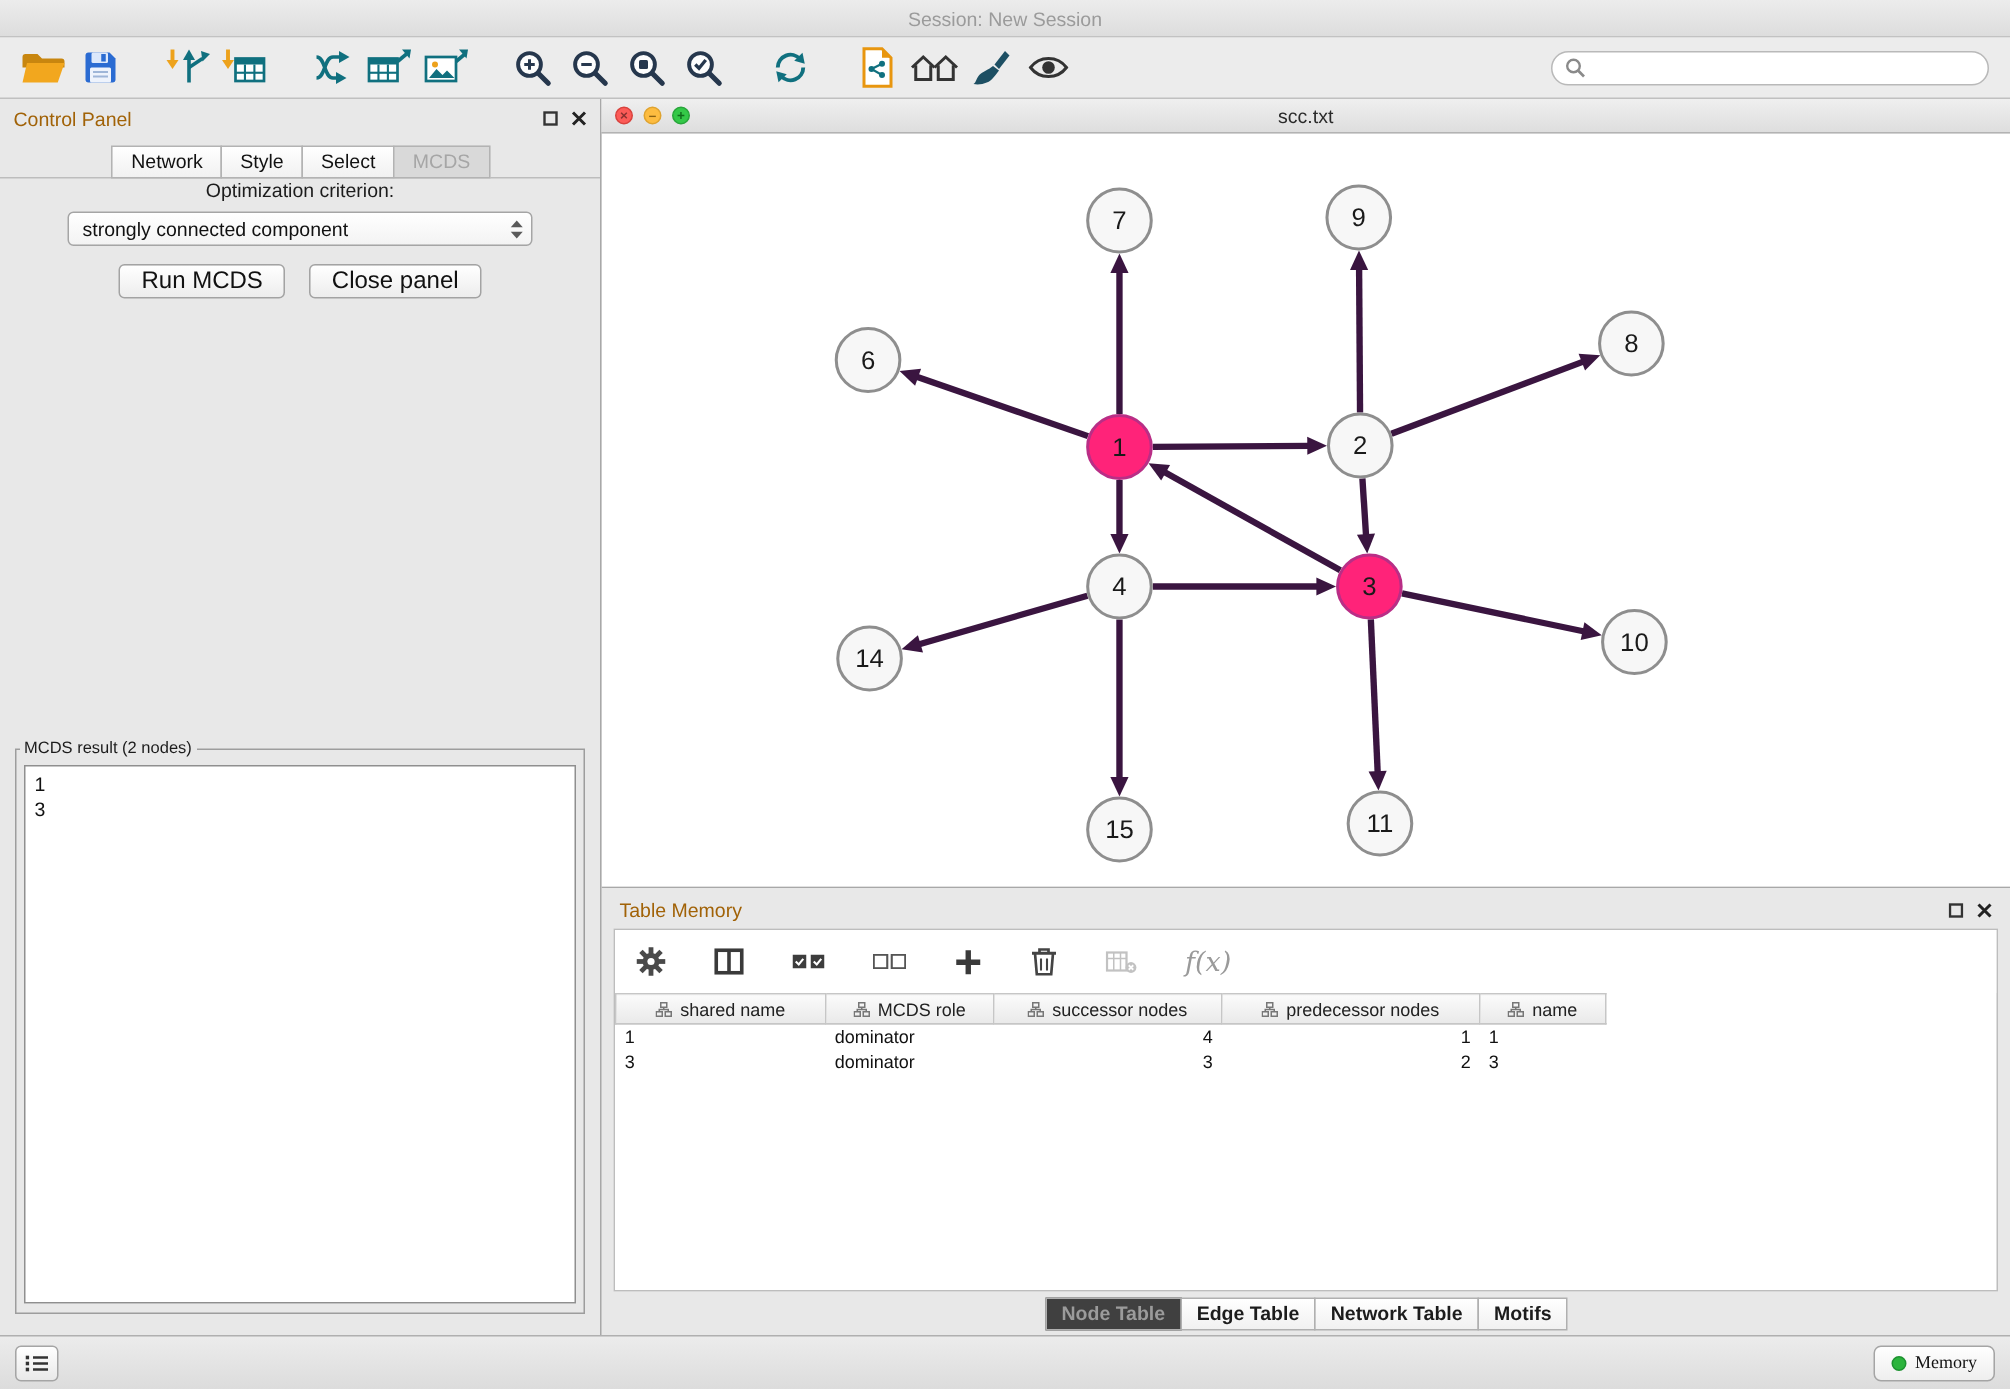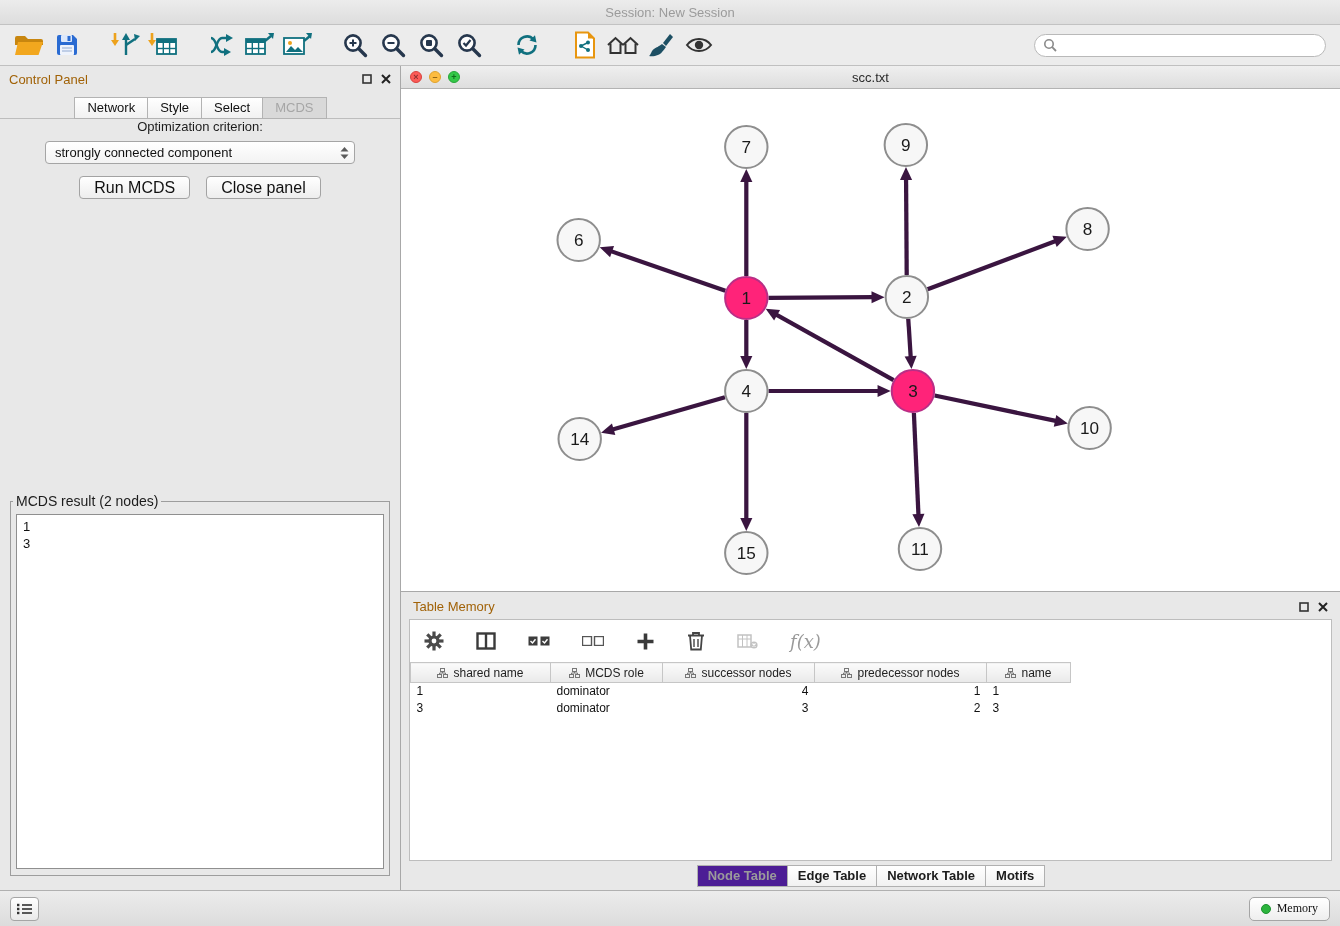--- a/index.html
+++ b/index.html
@@ -39,21 +39,21 @@
   .dropdown { width:310px; height:23px; margin:7px auto 0; background:linear-gradient(#ffffff,#f3f3f3);
               border:1px solid #a5a5a5; border-radius:4px; display:flex; align-items:center;
               padding:0 5px 0 9px; font-size:13px; color:#111; }
   .dropdown .dd-value { flex:1; }
   .btn-row { margin-top:12px; display:flex; justify-content:center; gap:16px; }
   .mac-btn { height:23px; padding:0 14px; font-size:16px; color:#111;
              background:linear-gradient(#ffffff,#ededed); border:1px solid #a3a3a3; border-radius:4px;
              font-family:"Liberation Sans", sans-serif; }
   .result-fieldset { position:absolute; left:10px; right:10px; top:427px; bottom:14px;
                      border:1px solid #9d9d9d; padding:0; }
-  .result-fieldset legend { font-size:14px; color:#1c1c1c; padding:0 3px; margin-left:2px; }
+  .result-fieldset legend { font-size:11px; color:#1c1c1c; padding:0 3px; margin-left:2px; }
   .result-list { position:absolute; top:5px; left:5px; right:5px; bottom:6px;
                  background:#fff; border:1px solid #8f8f8f; font-size:13px; color:#111;
                  padding:3px 6px; line-height:17px; overflow:hidden; }
 
   
   .right-col { flex:1; display:flex; flex-direction:column; background:#dcdcdc; }
 
   
   .network-window { height:526px; display:flex; flex-direction:column; border-bottom:1px solid #a8a8a8; }
   .net-titlebar { height:23px; background:linear-gradient(#efefef,#dedede); border-bottom:1px solid #b3b3b3;
@@ -77,21 +77,21 @@
   .table-scroll { flex:1; overflow:hidden; }
   table.node-table { border-collapse:collapse; table-layout:fixed; }
   table.node-table th { border:1px solid #c6c6c6; background:linear-gradient(#fbfbfb,#e9e9e9);
                         font-weight:normal; font-size:12px; height:20px; padding:0 4px;
                         white-space:nowrap; overflow:hidden; color:#222; }
   table.node-table th .th-inner { display:flex; align-items:center; justify-content:center; gap:5px; }
   table.node-table td { height:17px; padding:0 6px; font-size:12px; color:#111; white-space:nowrap; }
   .table-tabs { height:29px; display:flex; justify-content:center; align-items:center; }
   .tp-tab { font-size:13px; font-weight:bold; padding:2px 10px 3px; background:linear-gradient(#ffffff,#f1f1f1);
             border:1px solid #b0b0b0; margin-right:-1px; color:#1c1c1c; }
-  .tp-tab.active { background:#4c1d95; color:#9b9b9b; }
+  .tp-tab.active { background:#404040; color:#9b9b9b; }
 
   
   .statusbar { position:absolute; bottom:0; left:0; width:1340px; height:36px;
                background:linear-gradient(#ececec,#dcdcdc); border-top:1px solid #b0b0b0;
                display:flex; align-items:center; padding:0 10px; }
   .status-left-btn { width:29px; height:24px; background:linear-gradient(#ffffff,#e9e9e9);
                      border:1px solid #a5a5a5; border-radius:4px;
                      display:flex; align-items:center; justify-content:center; }
   .memory-btn { margin-left:auto; height:24px; padding:0 11px; background:linear-gradient(#ffffff,#eeeeee);
                 border:1px solid #a5a5a5; border-radius:5px; display:flex; align-items:center; gap:6px;

